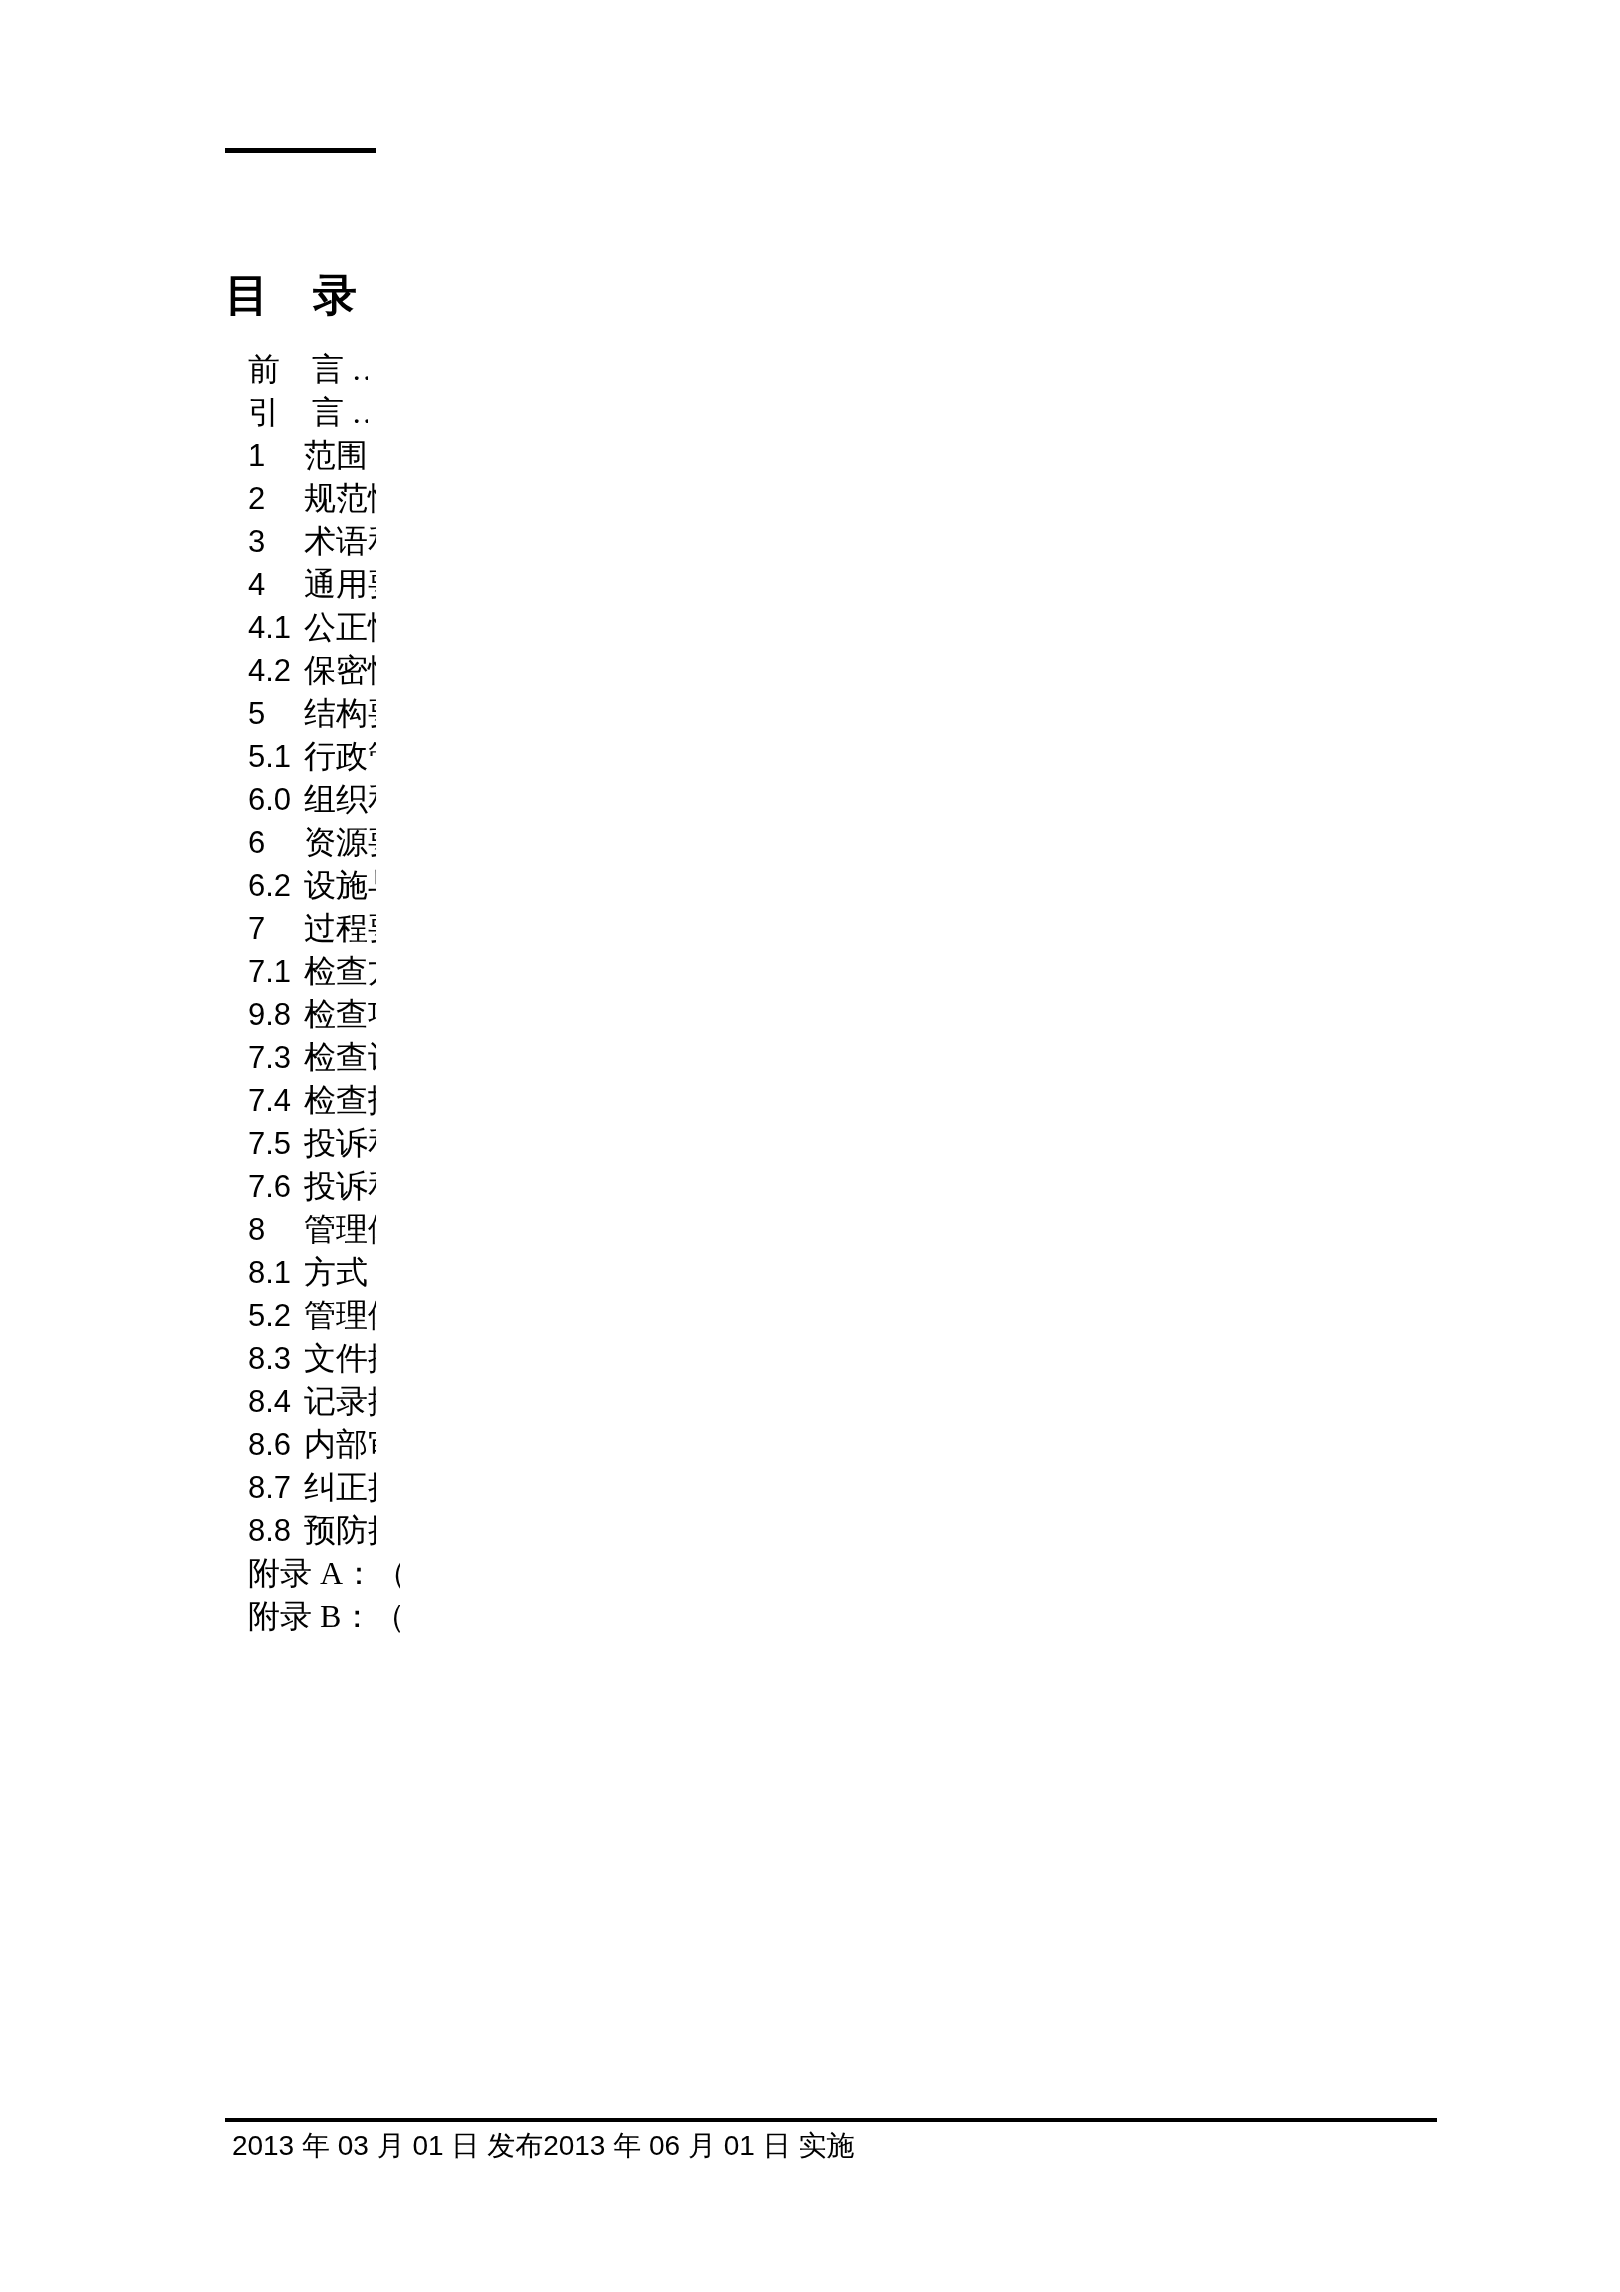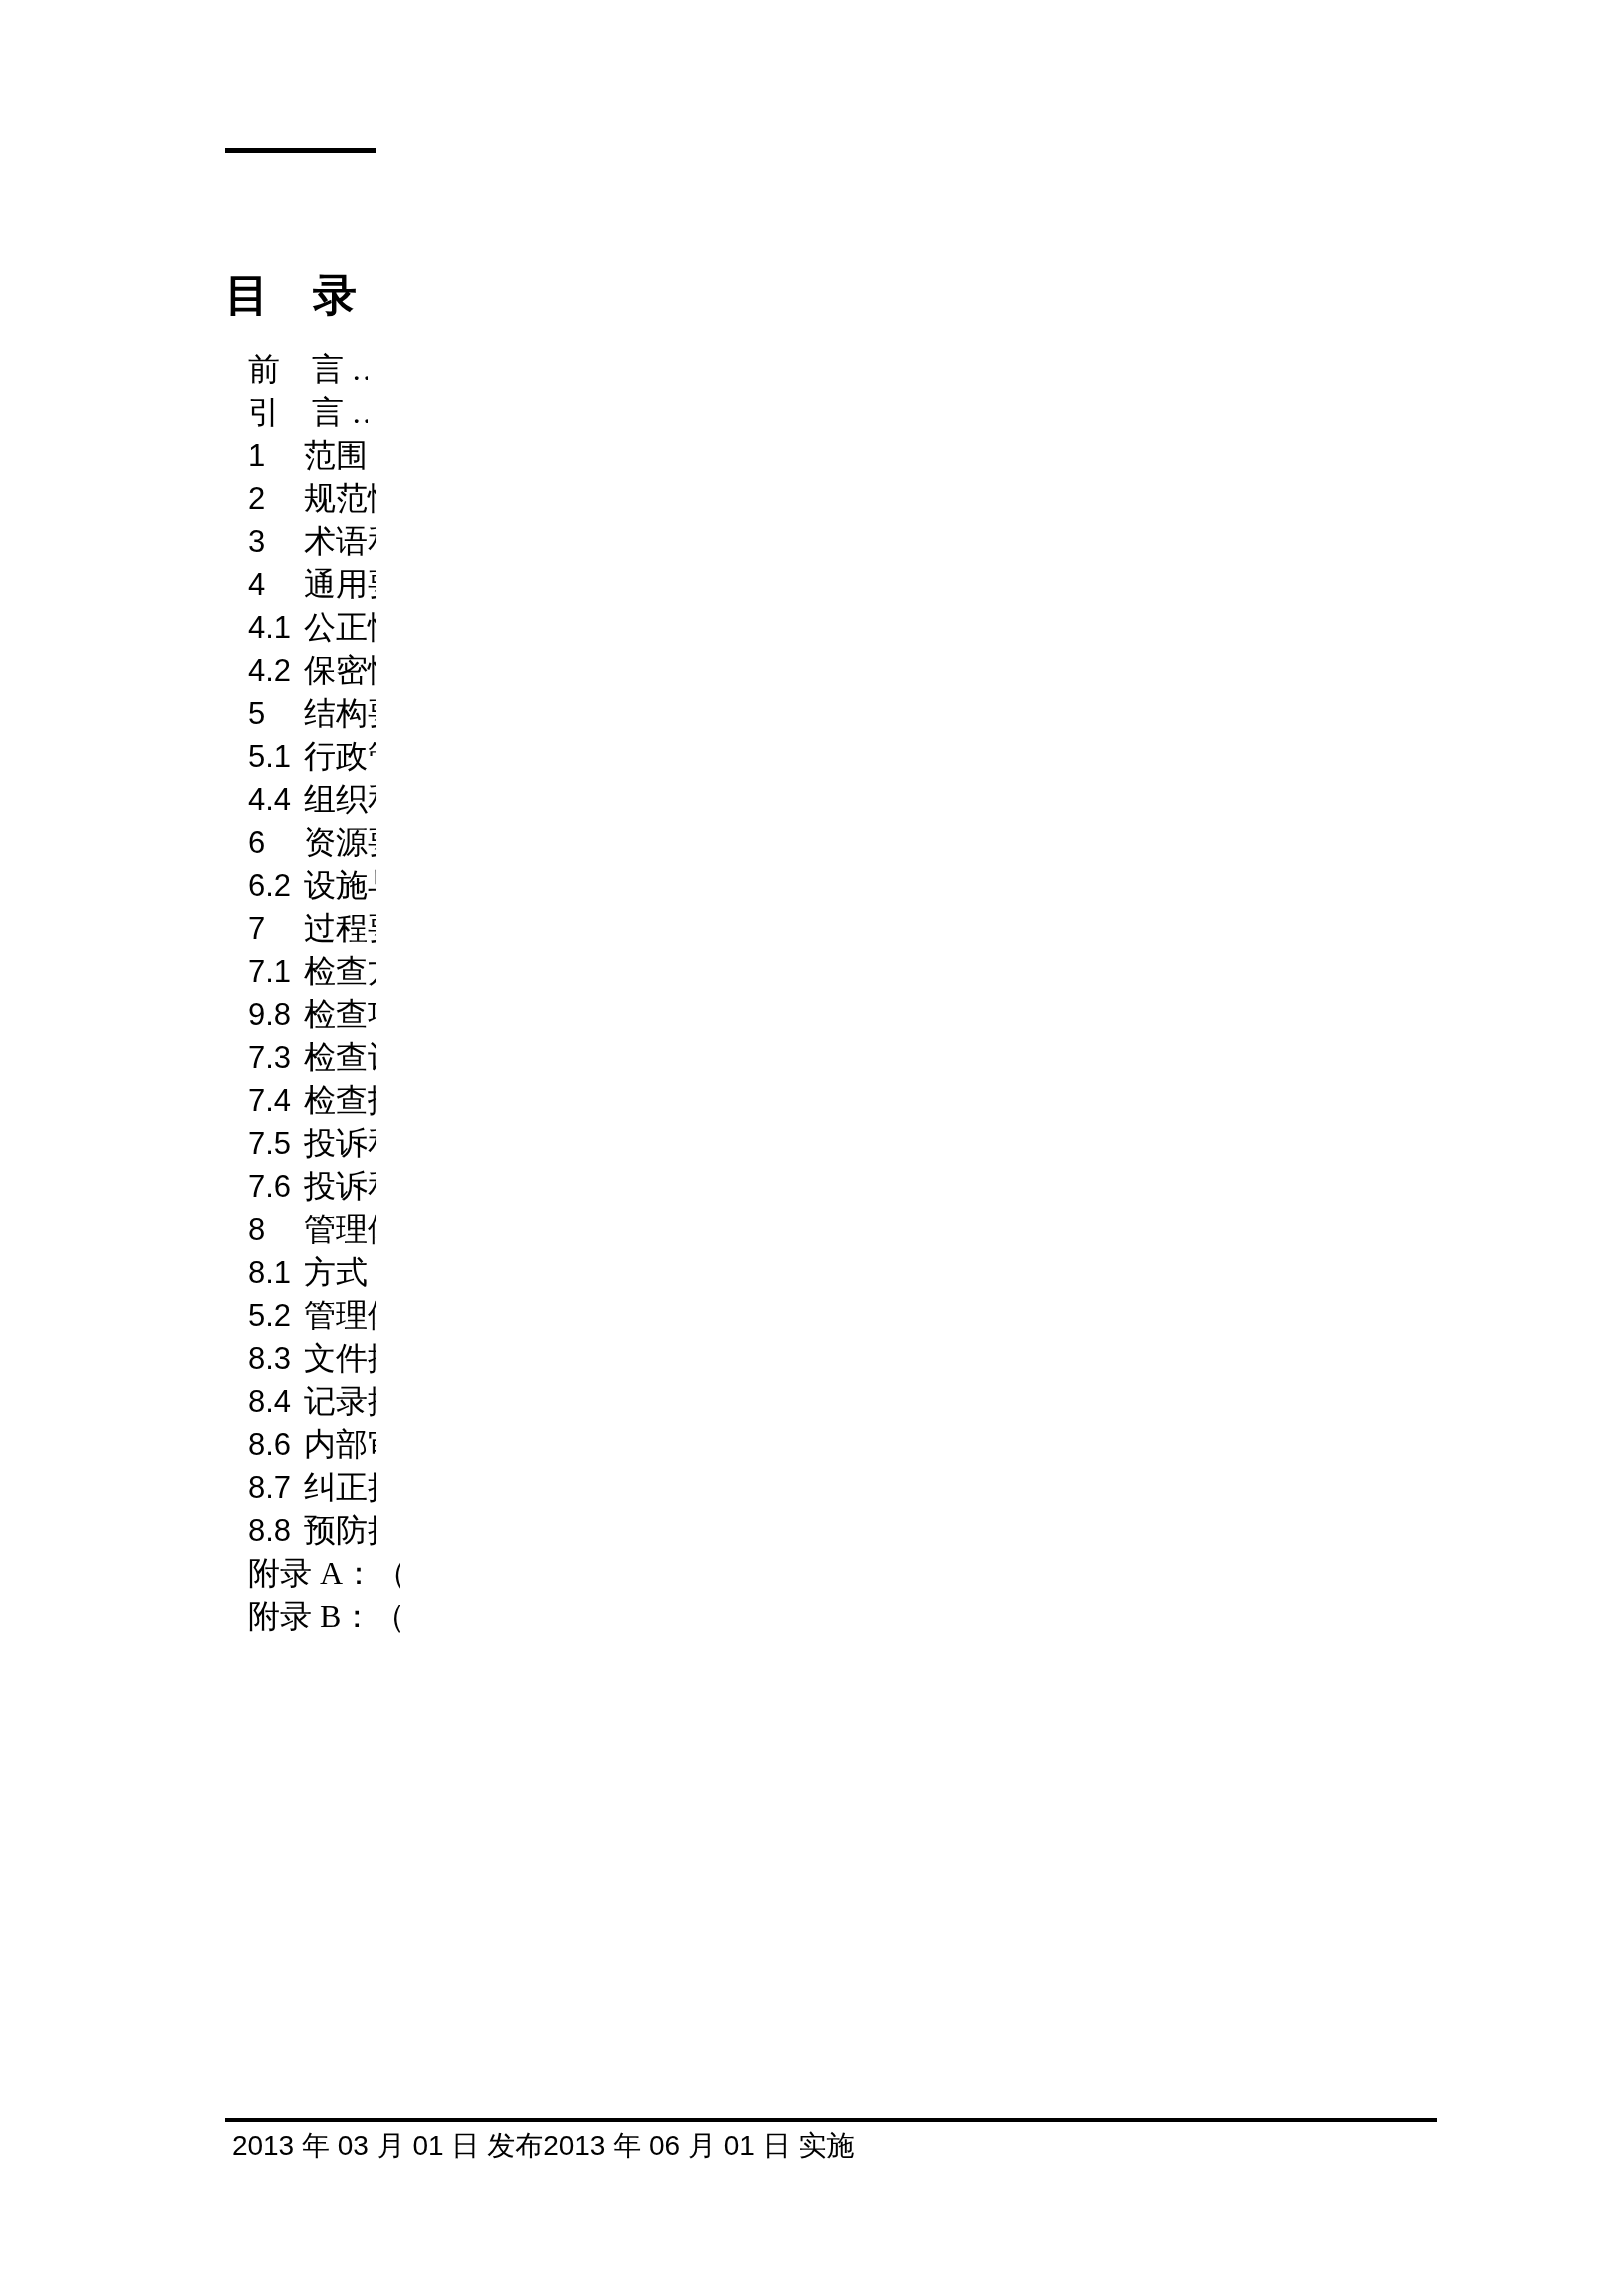--- a/index.html
+++ b/index.html
@@ -120,21 +120,21 @@
     <span class="leader">................................................................................................................................................................</span>
     <span class="page">7</span>
   </div>
       <div class="toc-row">
     <span class="num">5.1</span>
     <span class="label">行政管理要求</span>
     <span class="leader">................................................................................................................................................................</span>
     <span class="page">7</span>
   </div>
       <div class="toc-row">
-    <span class="num">4.4</span>
+    <span class="num">6.0</span>
     <span class="label">组织和管理</span>
     <span class="leader">................................................................................................................................................................</span>
     <span class="page">7</span>
   </div>
       <div class="toc-row">
     <span class="num">6</span>
     <span class="label">资源要求</span>
     <span class="leader">................................................................................................................................................................</span>
     <span class="page">8</span>
   </div>

